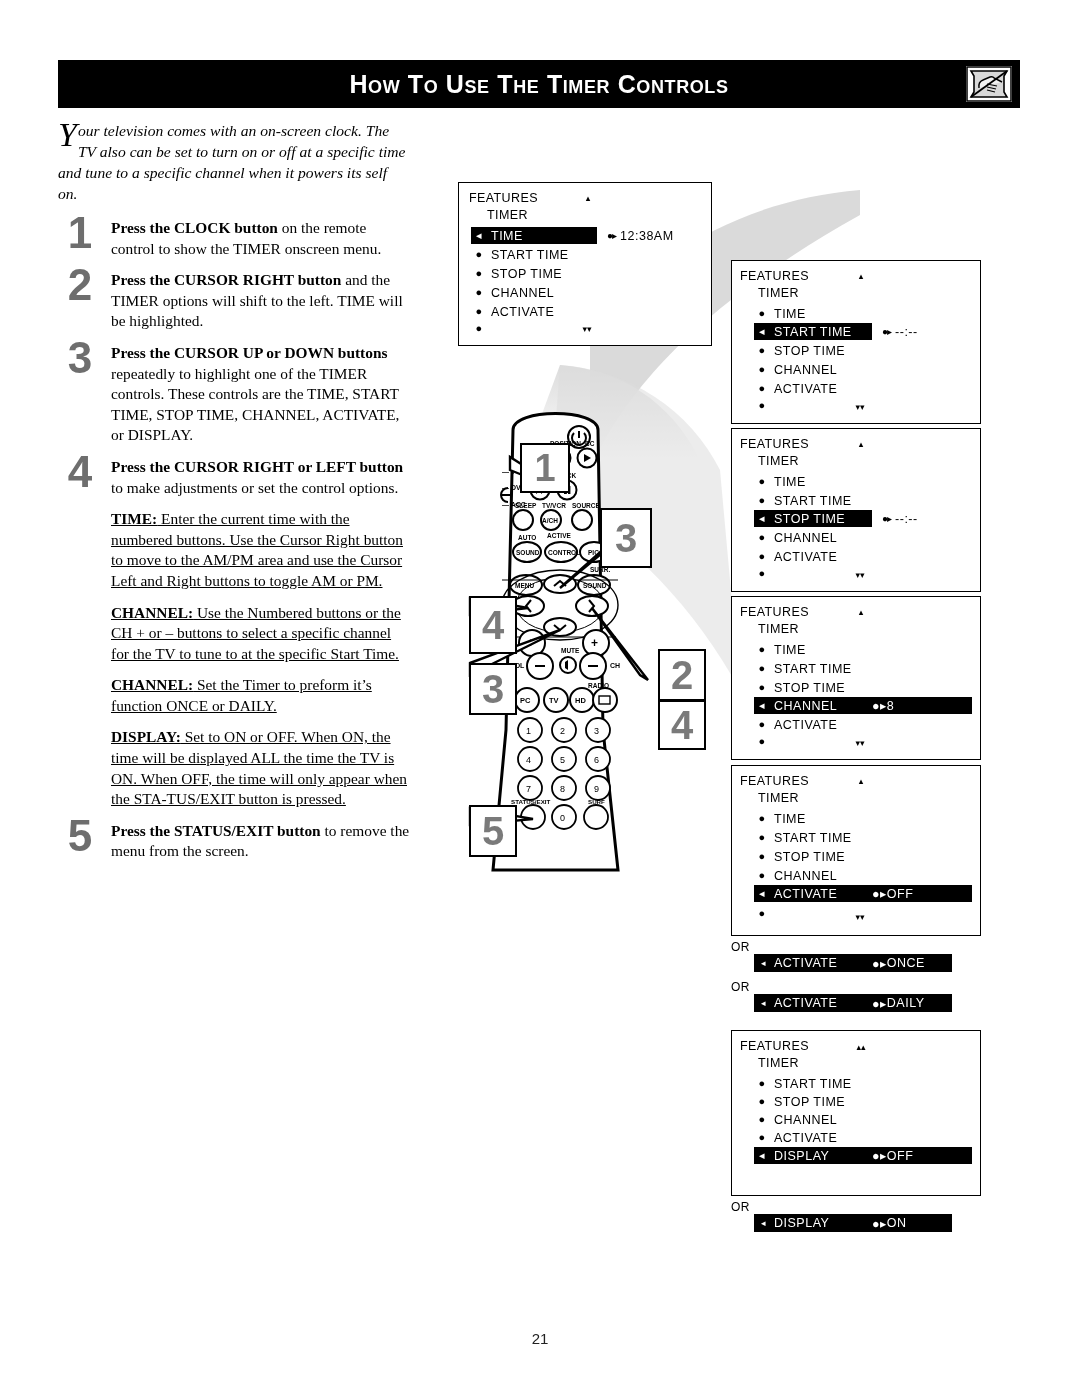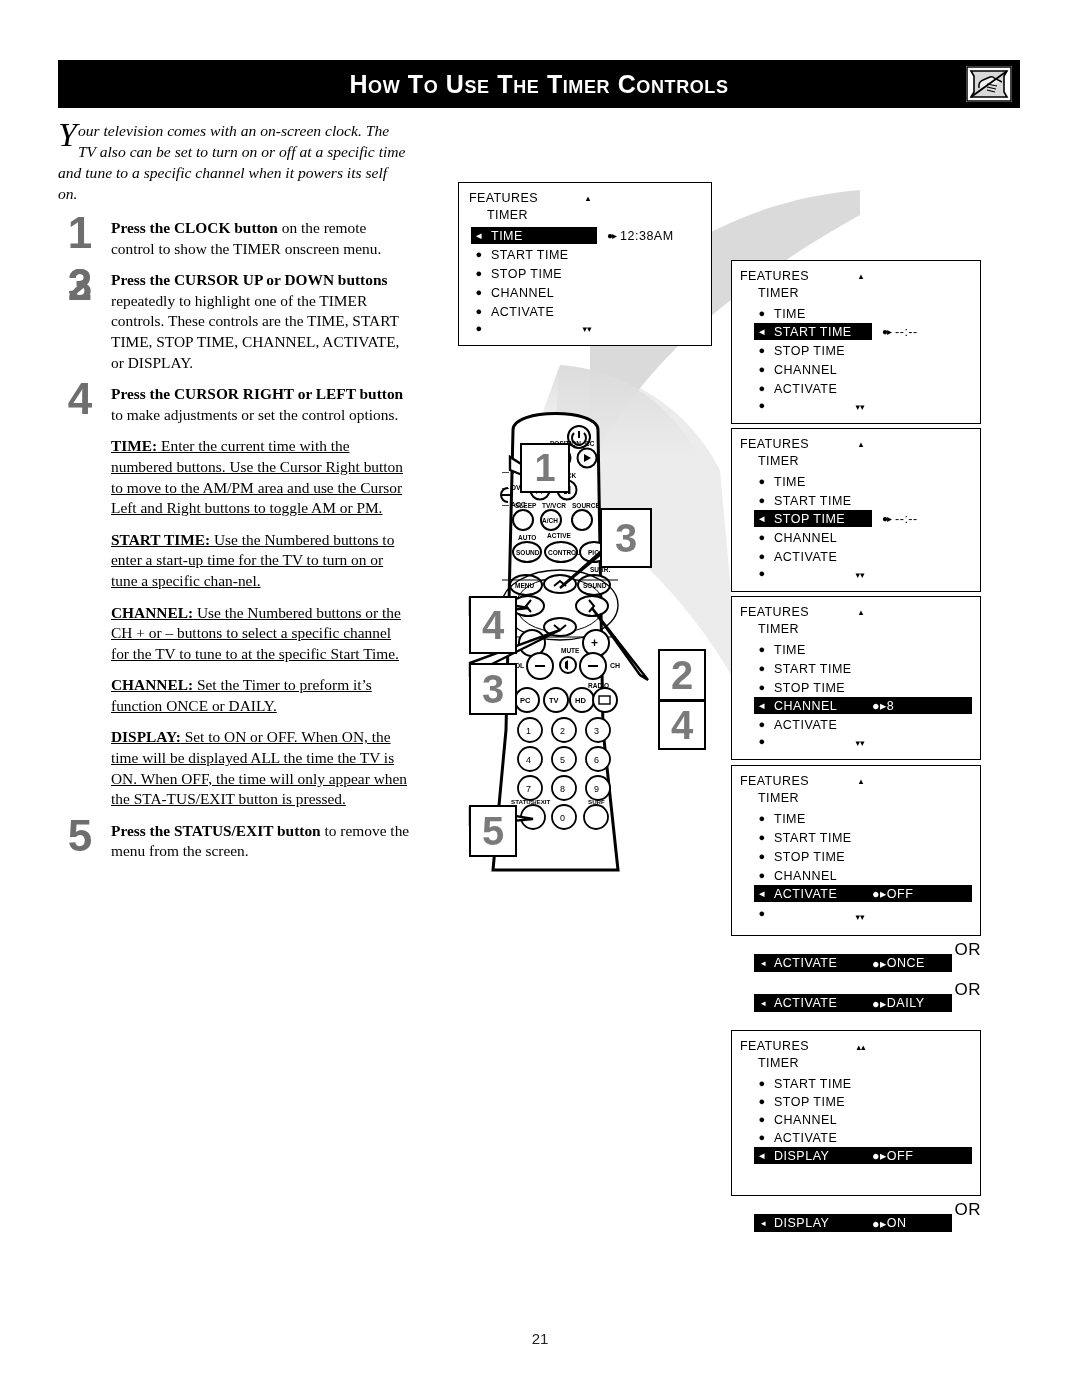--- a/index.html
+++ b/index.html
@@ -181,23 +181,23 @@
     align-items: center;
     height: 18px;
     box-sizing: border-box;
   }
   .osd-bar .bar-lbl { padding-left: 20px; }
   .osd-bar .bar-val { position: absolute; display: flex; align-items: center; }
   .osd-bar .barrow { position: absolute; left: 7px; font-size: 9px; }
   .or-lbl {
     position: absolute;
     font-family: "Liberation Sans", sans-serif;
-    font-size: 17px;
+    font-size: 12px;
     letter-spacing: 0.5px;
-    text-align: right;
+    text-align: left;
   }
   .callout {
     position: absolute;
     border: 2.4px solid #000;
     background: #ffffff;
     font-family: "Liberation Sans", sans-serif;
     font-weight: bold;
     color: #7a7a7a;
     display: flex;
     align-items: center;
@@ -238,35 +238,35 @@
     <span class="dropcap">Y</span><span>our television comes with an on-screen clock.  The TV also can be set to turn on or off at a specific time and tune to a specific channel when it powers its self on.</span>
   </p>
 
   <div class="step">
     <div class="step-num">1</div>
     <p class="step-text"><span class="bold">Press the CLOCK button</span><span> on the remote control to show the TIMER onscreen menu.</span></p>
   </div>
 
   <div class="step">
     <div class="step-num">2</div>
+    <p class="step-text"><span class="bold">Press the CURSOR RIGHT button</span><span> and the TIMER options will shift to the left. TIME will be highlighted.</span></p>
   </div>
 
   <div class="step">
     <div class="step-num">3</div>
     <p class="step-text"><span class="bold">Press the CURSOR UP or DOWN buttons</span><span> repeatedly to highlight one of the TIMER controls. These controls are the TIME, START TIME, STOP TIME, CHANNEL, ACTIVATE, or DISPLAY.</span></p>
   </div>
 
   <div class="step">
     <div class="step-num">4</div>
     <p class="step-text"><span class="bold">Press the CURSOR RIGHT or LEFT button</span><span> to make adjustments or set the control options.</span></p>
   </div>
 
   <p class="para"><span class="bold">TIME:</span><span> Enter the current time with the numbered buttons. Use the Cursor Right button to move to the AM/PM area and use the Cursor Left and Right buttons to toggle AM or PM.</span></p>
 
-  <p class="para"><span class="bold">START TIME:</span><span> Use the Numbered buttons to enter a start-up time for the TV to turn on or tune a specific chan-nel.</span></p>
 
 
   <p class="para"><span class="bold">CHANNEL:</span><span> Use the Numbered buttons or the CH + or – buttons to select a specific channel for the TV to tune to at the specific Start Time.</span></p>
 
   <p class="para"><span class="bold">CHANNEL:</span><span> Set the Timer to preform it’s function ONCE or DAILY.</span></p>
 
   <p class="para"><span class="bold">DISPLAY:</span><span> Set to ON or OFF. When ON, the time will be displayed ALL the time the TV is ON. When OFF, the time will only appear when the STA-TUS/EXIT button is pressed.</span></p>
 
   <div class="step">
     <div class="step-num">5</div>

